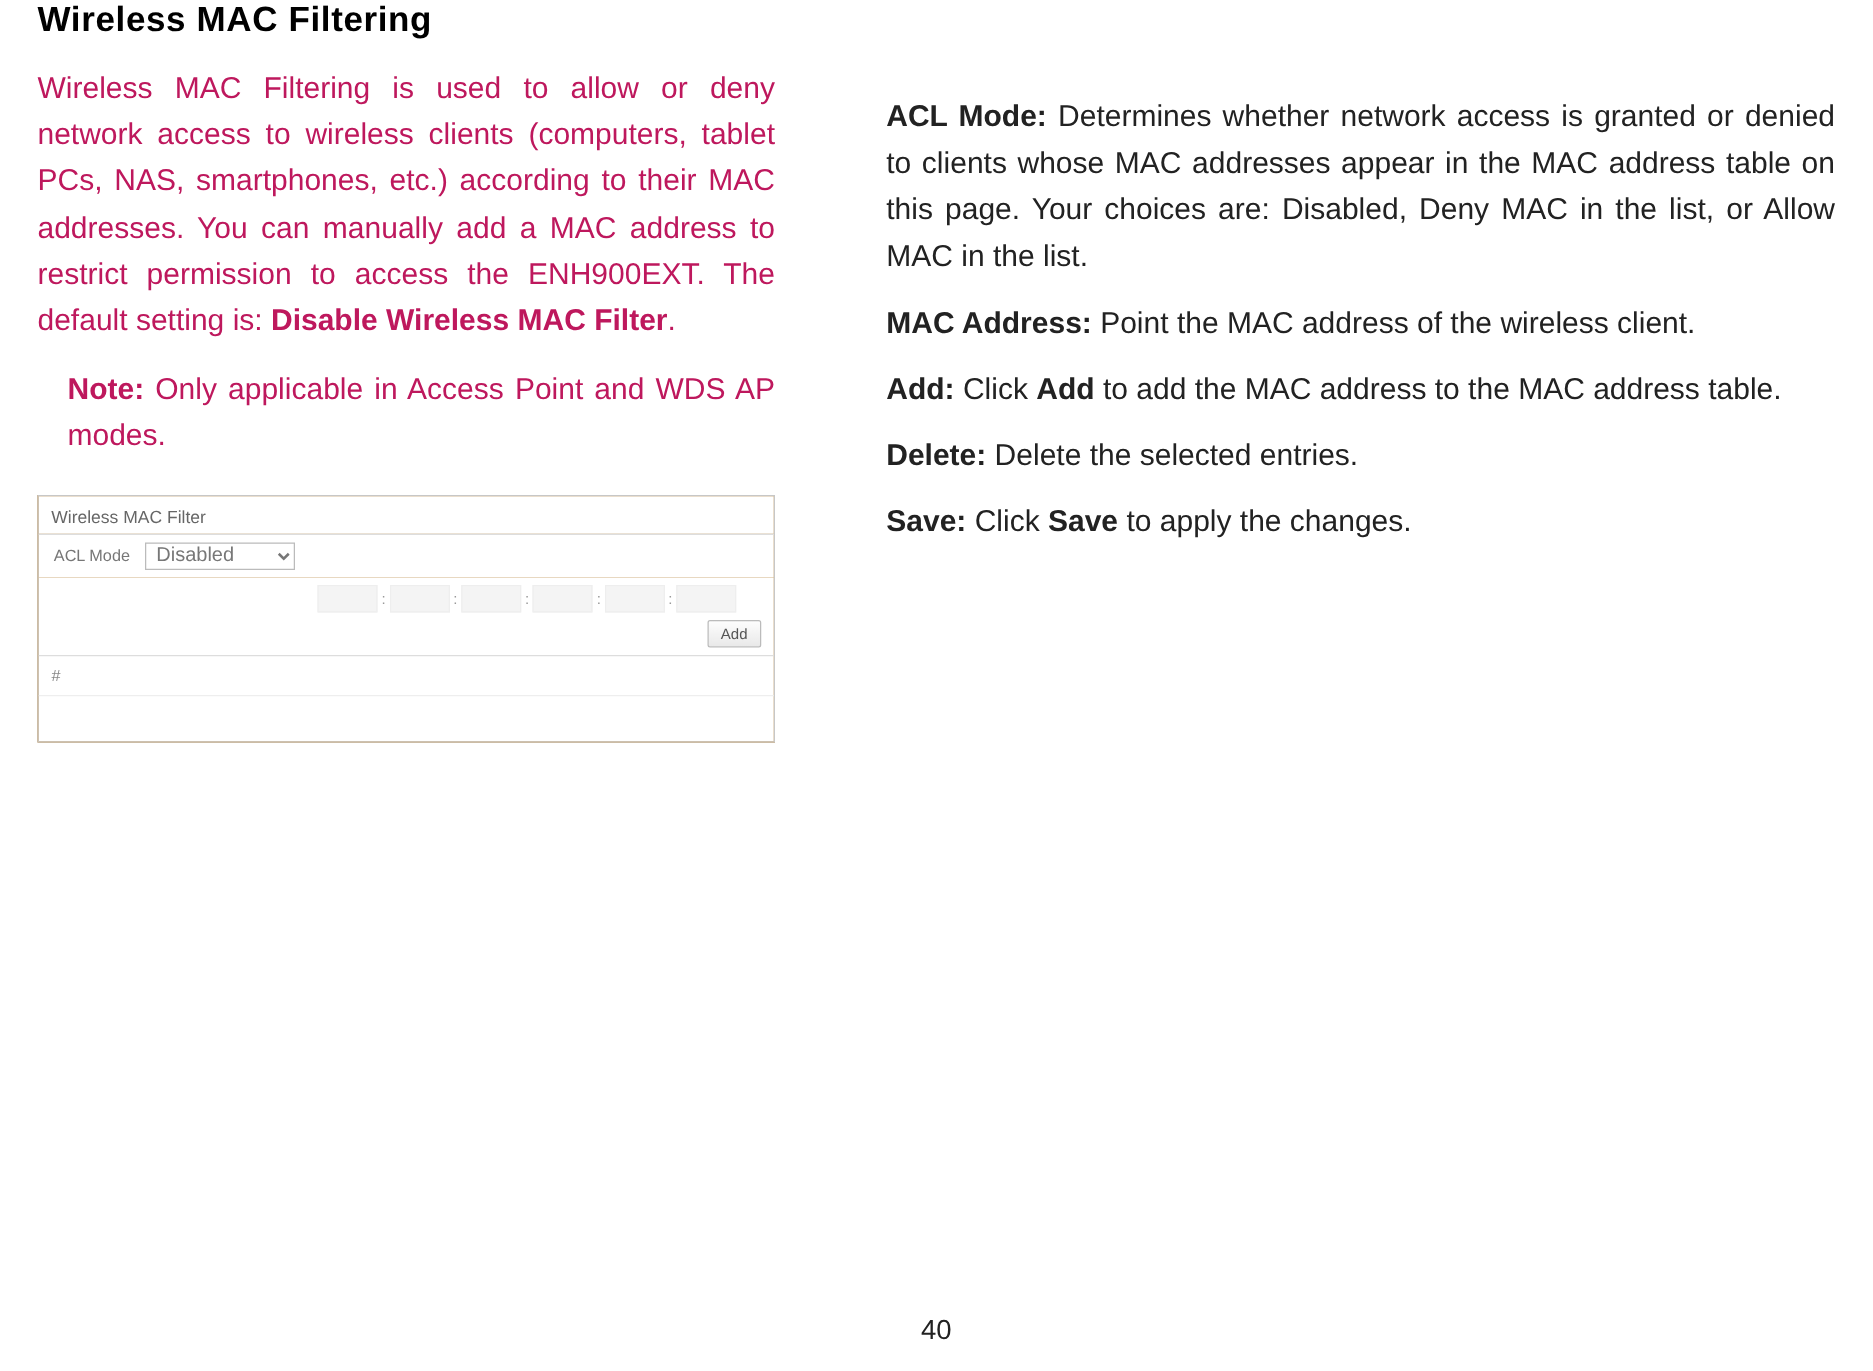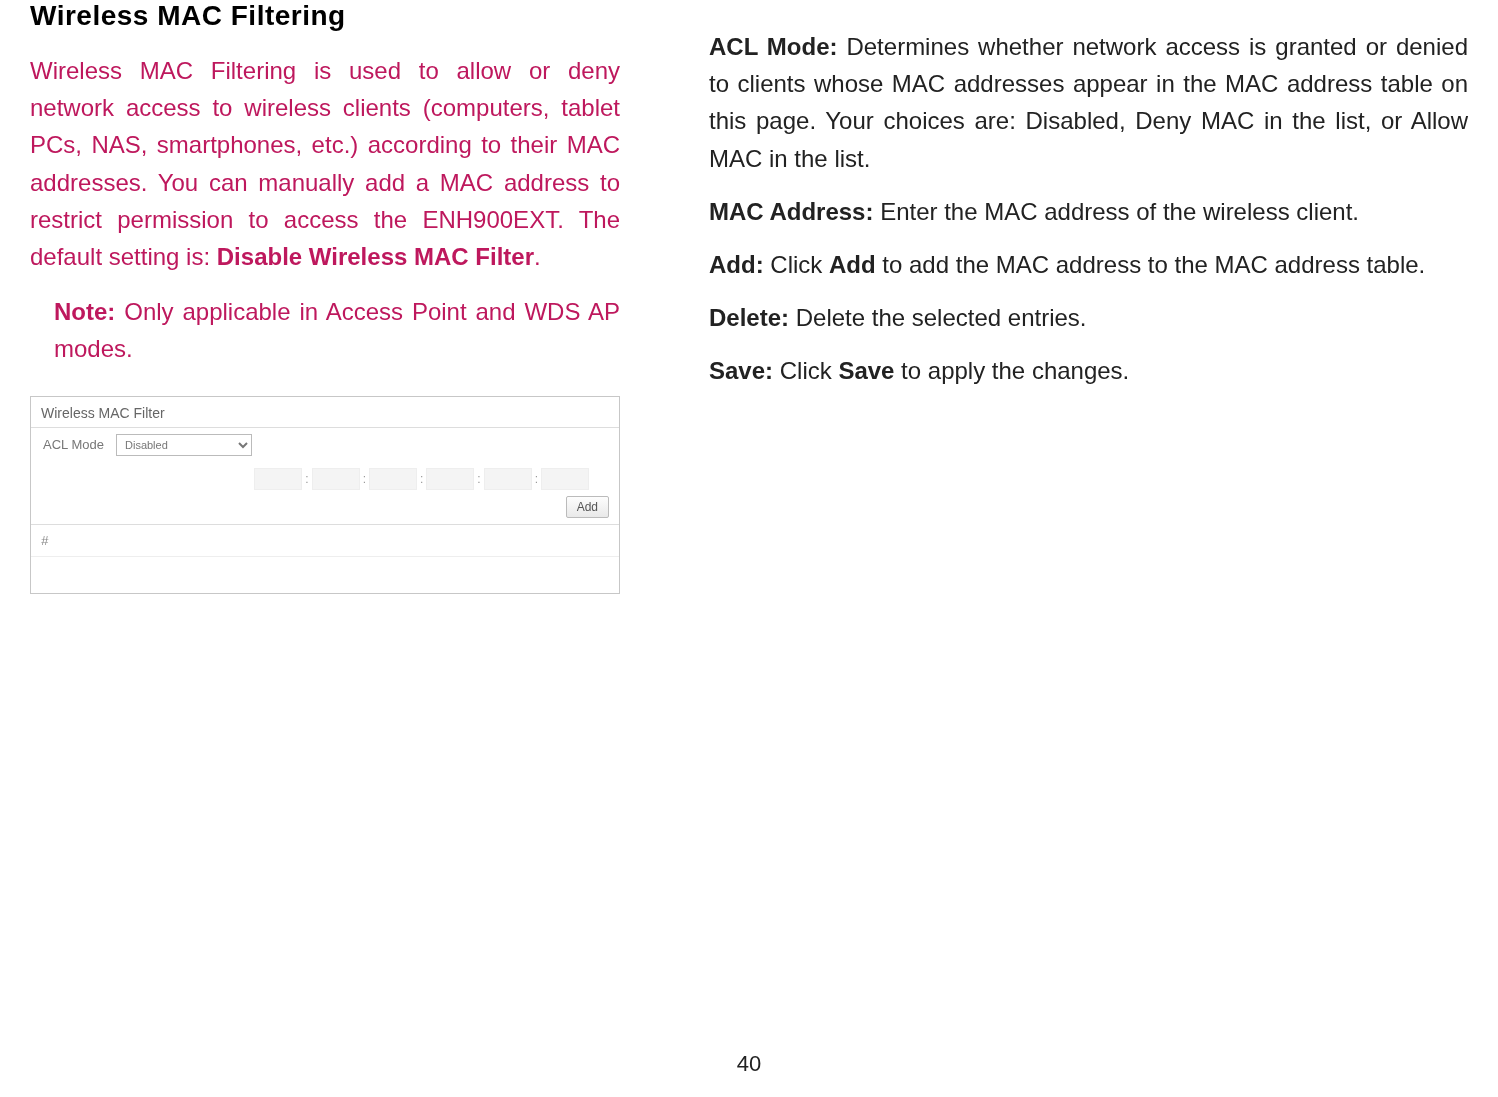--- a/index.html
+++ b/index.html
@@ -16,21 +16,21 @@
     padding: 0 30px;
     display: flex;
     gap: 89px;
   }
   .col-left {
     width: 590px;
     flex-shrink: 0;
   }
   .col-right {
     flex: 1;
-    padding-top: 28px;
+    padding-top: 75px;
   }
   h1 {
     font-size: 28px;
     font-weight: bold;
     margin: 0 0 20px 0;
     color: #000;
     letter-spacing: 0.5px;
   }
   .body-text {
     font-size: 24px;
@@ -73,26 +73,26 @@
     color: #777;
     font-size: 13px;
     line-height: 1.2;
     text-align: center;
   }
   .screenshot .cell-content {
     flex: 1;
     padding: 6px 10px;
   }
   .screenshot select {
-    width: 136px;
+    width: 120px;
     height: 22px;
     border: 1px solid #bbb;
     background: #fff;
     color: #777;
-    font-size: 11px;
+    font-size: 16px;
     padding-left: 4px;
   }
   .screenshot .mac-inputs {
     display: flex;
     align-items: center;
     gap: 2px;
     justify-content: flex-end;
     padding-right: 20px;
   }
   .screenshot .mac-inputs input {
@@ -205,21 +205,21 @@
       </div>
       <div class="empty-row"></div>
     </div>
   </div>
 
   <div class="col-right">
     <div class="definition">
       <span class="def-label">ACL Mode:</span><span> Determines whether network access is granted or denied to clients whose MAC addresses appear in the MAC address table on this page. Your choices are: Disabled, Deny MAC in the list, or Allow MAC in the list.</span>
     </div>
     <div class="definition">
-      <span class="def-label">MAC Address:</span><span> Enter the MAC address of the wireless client.</span>
+      <span class="def-label">MAC Address:</span><span> Point the MAC address of the wireless client.</span>
     </div>
     <div class="definition">
       <span class="def-label">Add:</span><span> Click </span><span class="def-label">Add</span><span> to add the MAC address to the MAC address table.</span>
     </div>
     <div class="definition">
       <span class="def-label">Delete:</span><span> Delete the selected entries.</span>
     </div>
     <div class="definition">
       <span class="def-label">Save:</span><span> Click </span><span class="def-label">Save</span><span> to apply the changes.</span>
     </div>

